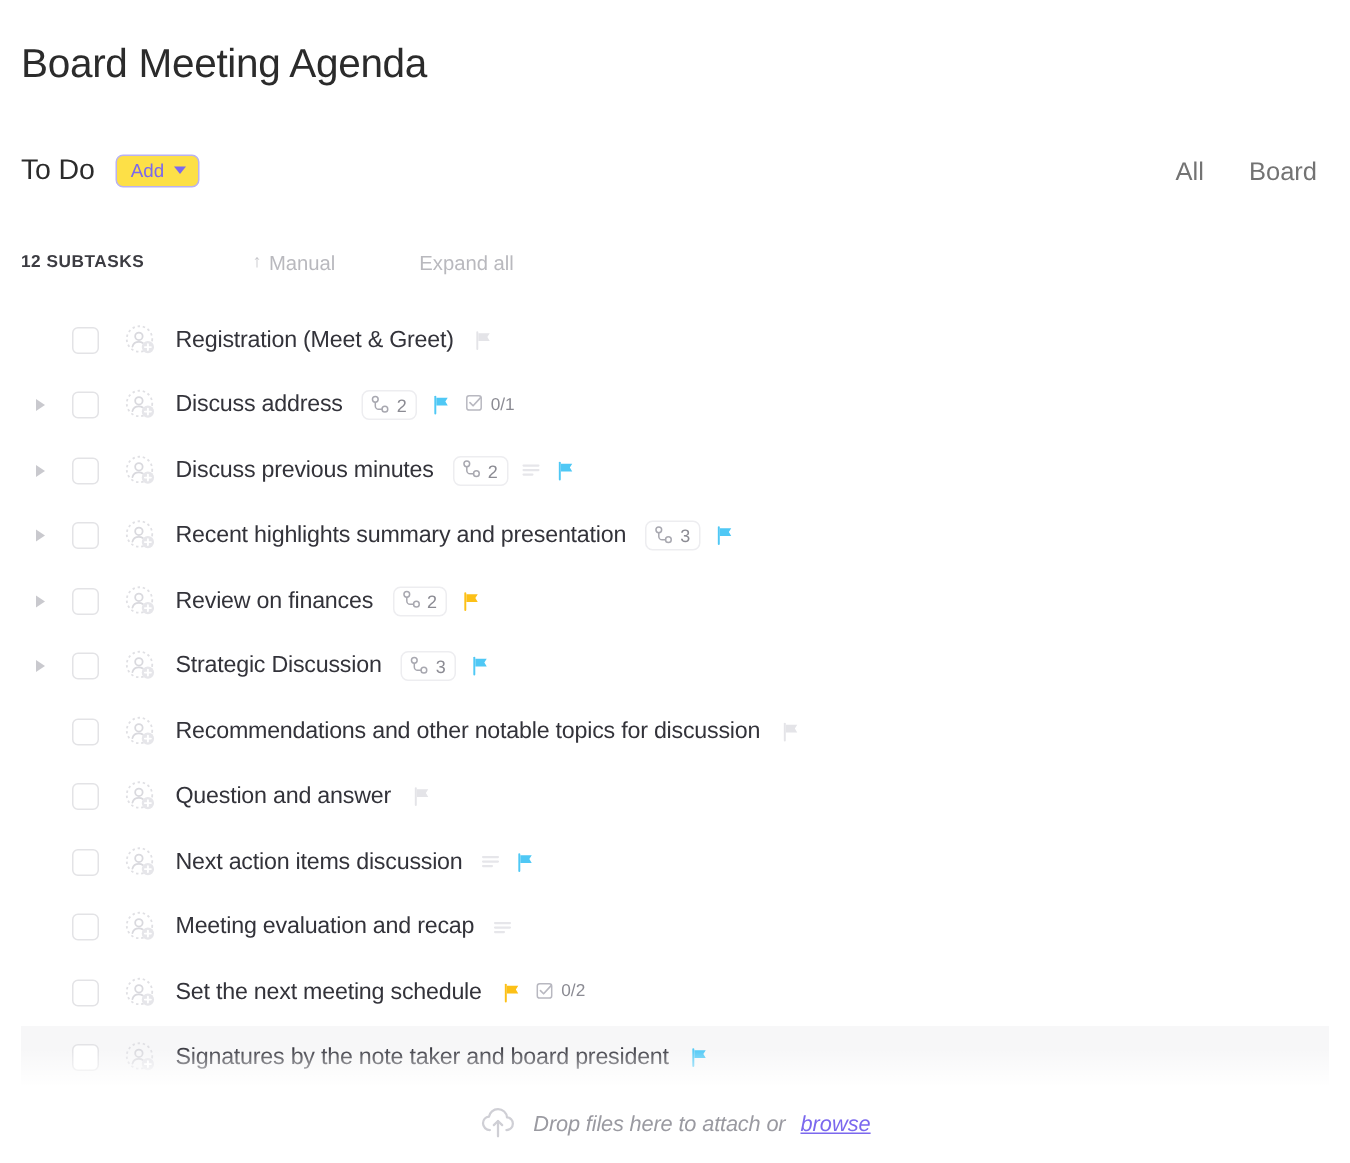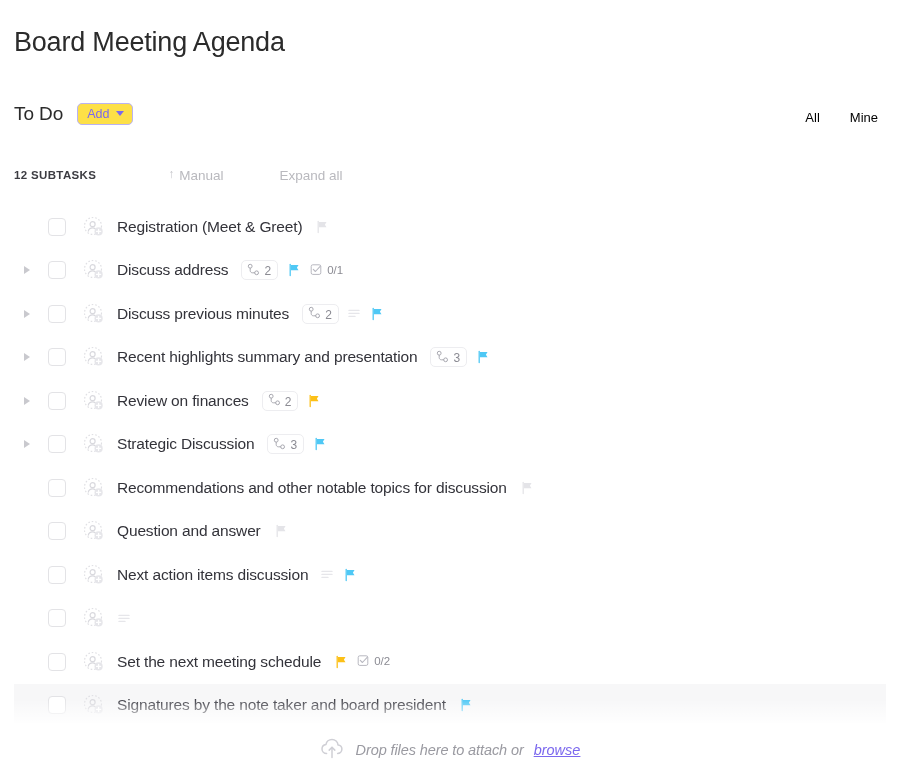--- a/index.html
+++ b/index.html
@@ -57,22 +57,22 @@
     display: inline-block;
   }
   .status-right {
     margin-left: auto;
     display: flex;
     align-items: center;
     gap: 30px;
     padding-right: 8px;
   }
   .filter-link {
-    font-size: 13px;
-    color: #000000;
+    font-size: 17px;
+    color: #737373;
     cursor: pointer;
   }
 
   
   .subtasks-bar {
     display: flex;
     align-items: center;
     margin-top: 40px;
     height: 20px;
     gap: 28px;
@@ -234,21 +234,21 @@
   <div class="doc-title">Board Meeting Agenda</div>
 
   <div class="status-row">
     <span class="status-name">To Do</span>
     <button class="add-btn">
       <span>Add</span>
       <span class="caret-down"></span>
     </button>
     <div class="status-right">
       <span class="filter-link">All</span>
-      <span class="filter-link">Mine</span>
+      <span class="filter-link">Board</span>
     </div>
   </div>
 
   <div class="subtasks-bar">
     <span class="subtasks-count">12 SUBTASKS</span>
     <span class="bar-action manual">
       <span class="sort-arrow">↑</span>
       <span>Manual</span>
     </span>
     <span class="bar-action expand">
@@ -517,20 +517,21 @@
           <span class="tri"></span>
         </span>
         <span class="checkbox"></span>
         <span class="assignee"><svg width="22" height="22" viewBox="0 0 22 22" fill="none">
             <circle cx="10" cy="10" r="8.5" stroke="#e0e0e4" stroke-width="1.2" stroke-dasharray="1.6 1.9"></circle>
             <circle cx="9.6" cy="8.2" r="2.5" stroke="#d9d9de" stroke-width="1.2"></circle>
             <path d="M5.3 15.1c.5-2 2.2-3.2 4.3-3.2 1 0 1.9.3 2.6.8" stroke="#d9d9de" stroke-width="1.2" stroke-linecap="round"></path>
             <circle cx="15.6" cy="15.4" r="4.1" fill="#e6e6ea"></circle>
             <path d="M15.6 13.4v4M13.6 15.4h4" stroke="#ffffff" stroke-width="1.3" stroke-linecap="round"></path>
           </svg></span>
+        <span class="task-name">Meeting evaluation and recap</span>
         <span class="badges">
           <span class="desc-icon">
             <svg width="13" height="9" viewBox="0 0 13 9" fill="none">
               <path d="M1 1.4h10M1 4.4h10M1 7.4h6" stroke="#e6e6ea" stroke-width="1.4" stroke-linecap="round"></path>
             </svg>
           </span>
         </span>
       </div>
       <div class="task-row">
         <span class="disc-toggle empty">

